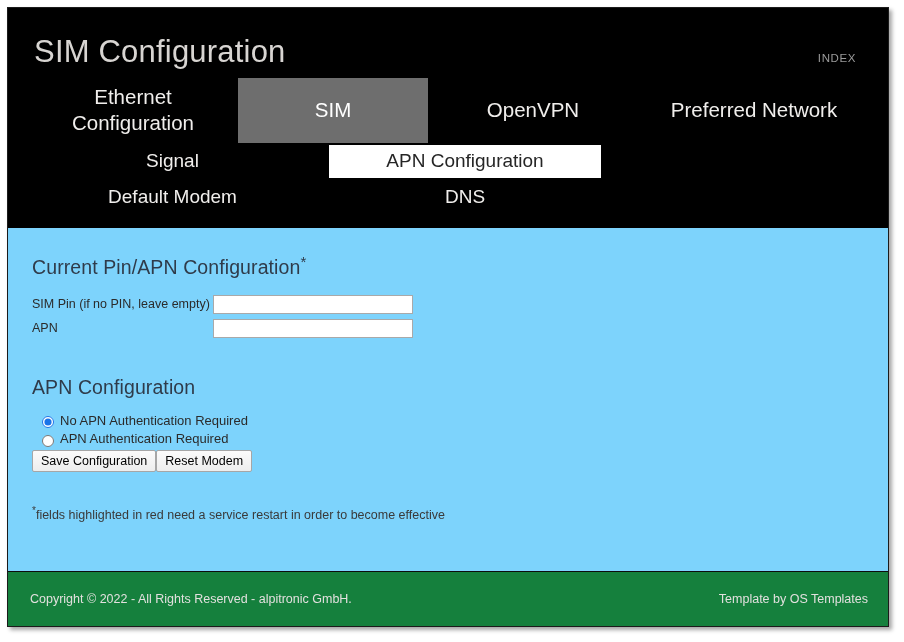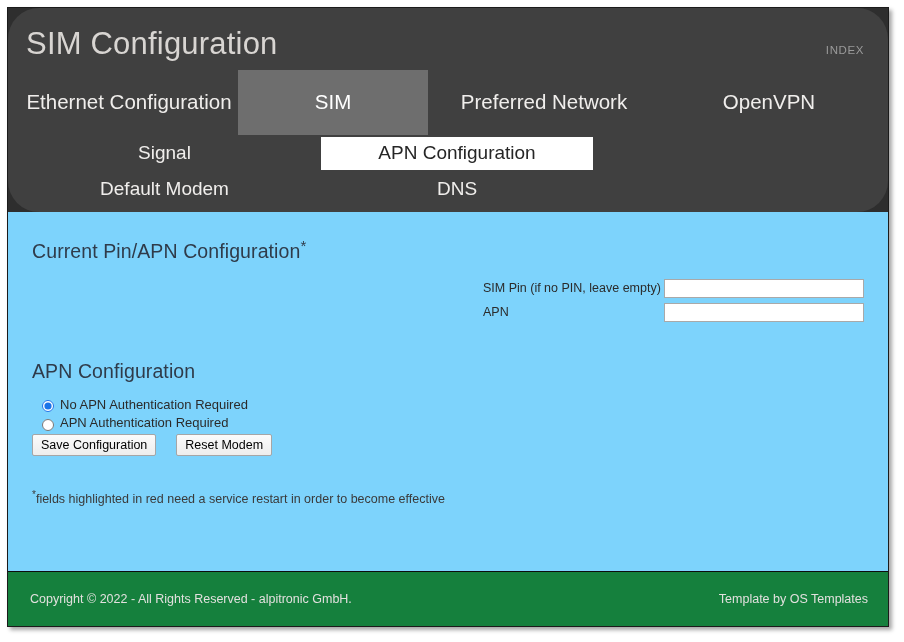--- a/index.html
+++ b/index.html
@@ -26,25 +26,24 @@
     box-sizing: border-box;
     background: #2e2e2e;
     box-shadow: 3px 3px 4px rgba(0,0,0,0.35);
     overflow: hidden;
     display: flex;
     flex-direction: column;
   }
 
   
   .header {
-    background: #404040;
+    background: #000000;
     position: relative;
     flex: 0 0 auto;
-    padding: 0;
-    border-radius: 31px;
+    padding: 8px;
   }
   .header-top {
     display: flex;
     align-items: baseline;
     justify-content: space-between;
     padding: 18px 22px 8px 18px;
   }
   .site-title {
     color: #d8d5d2;
     font-size: 31px;
@@ -146,21 +145,20 @@
   }
   .section-heading.second {
     margin-top: 38px;
     margin-bottom: 14px;
   }
 
   .field-row {
     display: flex;
     align-items: center;
     margin-bottom: 5px;
-    justify-content: flex-end;
   }
   .field-label {
     width: 181px;
     text-align: left;
     font-size: 12.5px;
     color: #2b2b2b;
     padding-right: 0;
     box-sizing: border-box;
     white-space: nowrap;
   }
@@ -190,21 +188,21 @@
     accent-color: #1a73e8;
   }
   .radio-row label {
     font-size: 13px;
     color: #2b2b2b;
     line-height: 1.2;
   }
 
   .button-bar {
     display: flex;
-    gap: 20px;
+    gap: 0;
   }
   .btn {
     font-family: "Liberation Sans", sans-serif;
     font-size: 12.5px;
     color: #000000;
     background: linear-gradient(#fbfbfb, #ededed);
     border: 1px solid #a6a6a6;
     border-radius: 2px;
     padding: 3px 8px;
     cursor: pointer;
@@ -250,22 +248,22 @@
 
   <div class="header">
     <div class="header-top">
       <div class="site-title">SIM Configuration</div>
       <a class="index-link" href="#">INDEX</a>
     </div>
 
     <div class="nav-primary">
       <a class="nav-item" href="#">Ethernet Configuration</a>
       <a class="nav-item active" href="#">SIM</a>
+      <a class="nav-item" href="#">OpenVPN</a>
       <a class="nav-item wide" href="#">Preferred Network</a>
-      <a class="nav-item" href="#">OpenVPN</a>
     </div>
 
     <div class="nav-secondary">
       <div class="nav-row">
         <a class="sub-item sub-signal" href="#">Signal</a>
         <a class="sub-item sub-apn active" href="#">APN Configuration</a>
       </div>
       <div class="nav-row row2">
         <a class="sub-item sub-defmodem" href="#">Default Modem</a>
         <a class="sub-item sub-dns" href="#">DNS</a>

